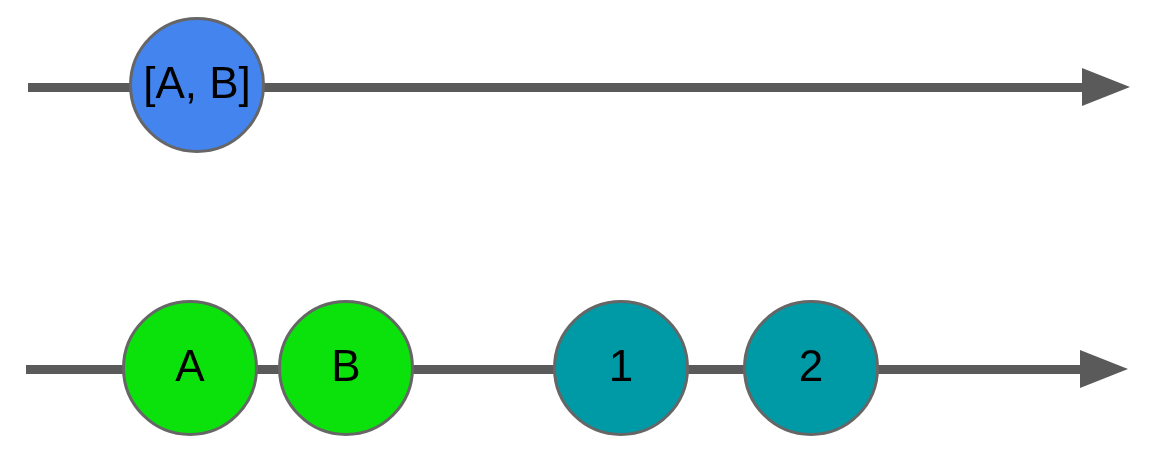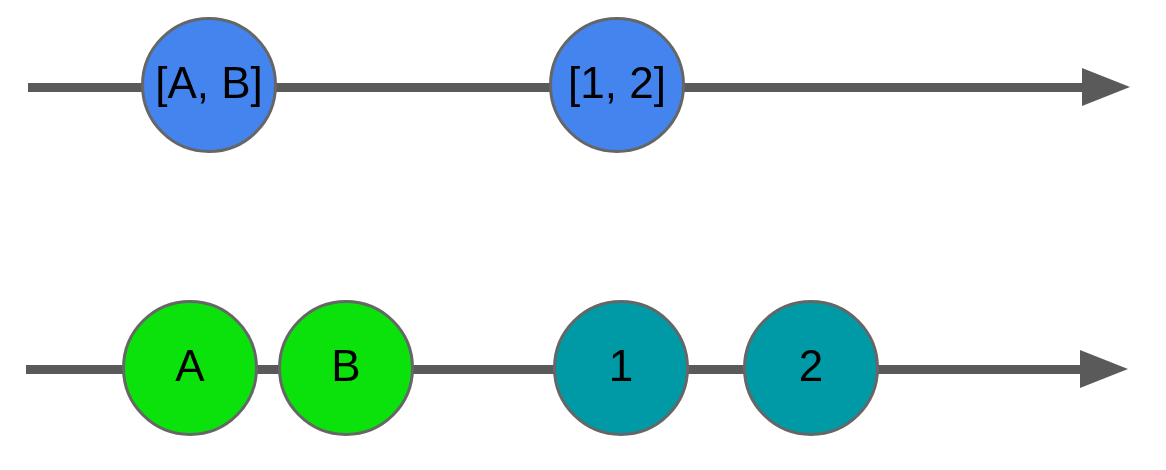--- a/index.html
+++ b/index.html
@@ -50,43 +50,40 @@
   .marble[data-color="green"] { background: var(--c-green, #0be10b); }
   .marble[data-color="teal"]  { background: var(--c-teal, #009aa6); }
   .marble-label {
     font-size: 44px;
     line-height: 1;
     color: var(--c-label_text, #000000);
     white-space: nowrap;
     transform: translateY(-2px);
   }
   
-  .m-ab  { left: 141px; top: 17px; }
+  .m-ab  { left: 129px; top: 17px; }
   .m-12  { left: 549px; top: 17px; }
   
   .m-a   { left: 122px; top: 300px; }
   .m-b   { left: 278px; top: 300px; }
   .m-1   { left: 553px; top: 300px; }
   .m-2   { left: 743px; top: 300px; }
 </style>
 </head>
 <body>
 
 <div class="canvas">
 
   <div class="timeline timeline-top"></div>
   <div class="arrowhead arrowhead-top"></div>
 
   <div class="marble m-ab" data-color="blue">
     <span class="marble-label">[A, B]</span>
   </div>
 
-  <div class="marble m-12" data-color="blue">
-    <span class="marble-label">[1, 2]</span>
-  </div>
 
   <div class="timeline timeline-bottom"></div>
   <div class="arrowhead arrowhead-bottom"></div>
 
   <div class="marble m-a" data-color="green">
     <span class="marble-label">A</span>
   </div>
 
   <div class="marble m-b" data-color="green">
     <span class="marble-label">B</span>

